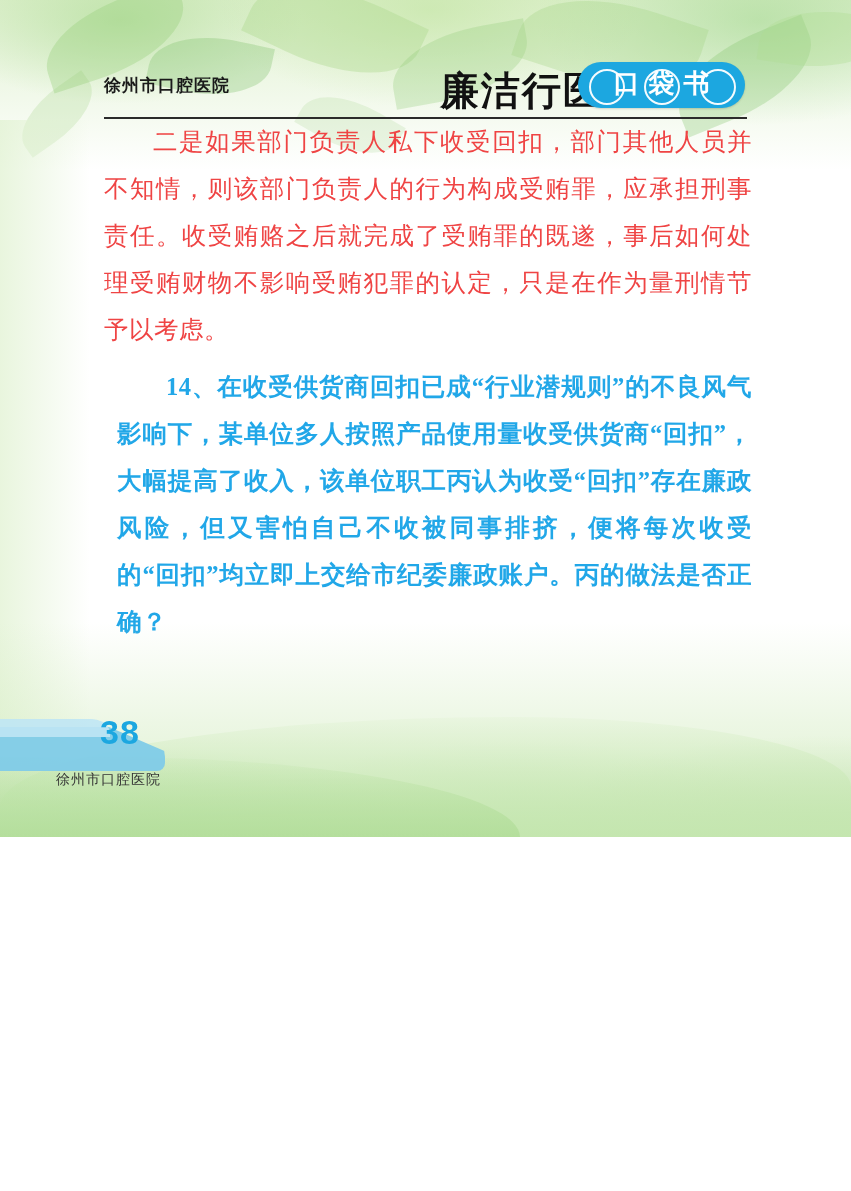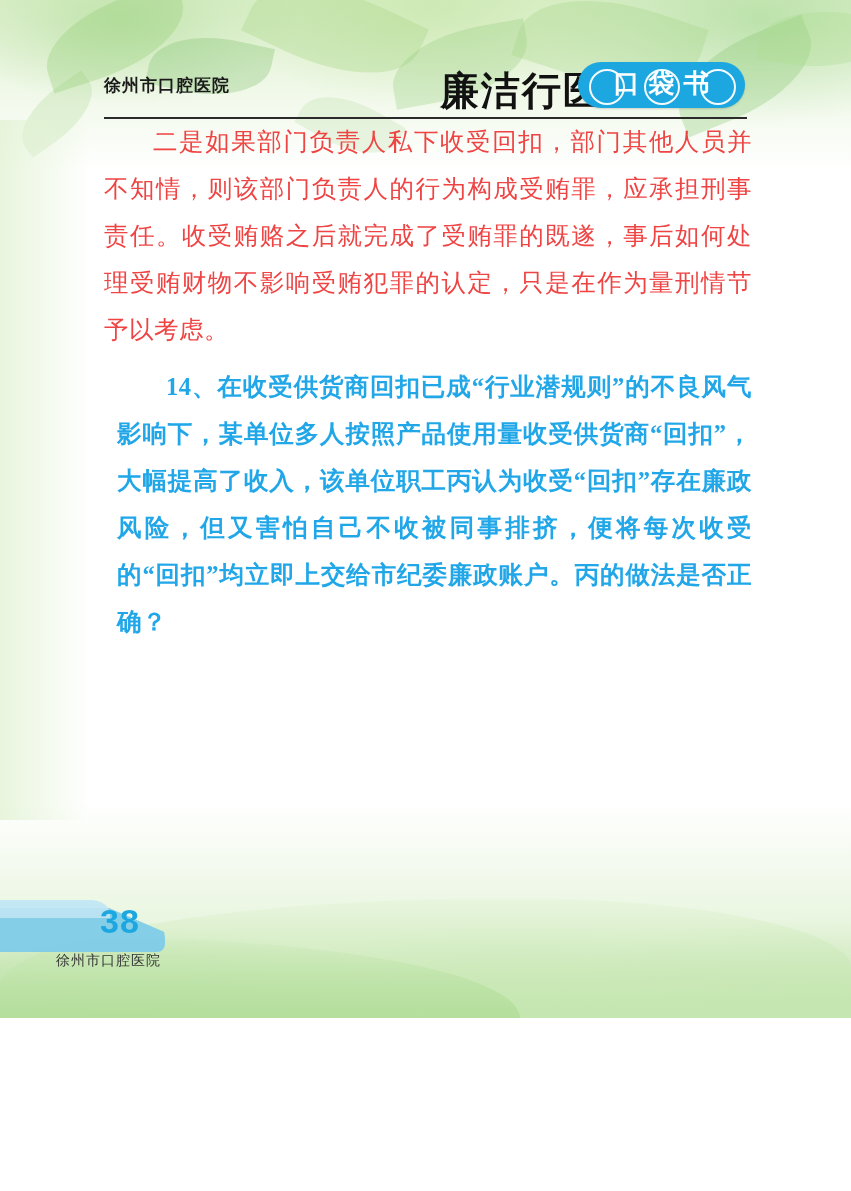--- a/index.html
+++ b/index.html
@@ -10,21 +10,21 @@
     width: 851px;
     height: 1191px;
     font-family: "Liberation Serif", serif;
     background: #ffffff;
     overflow: hidden;
   }
 
   .page {
     position: relative;
     width: 851px;
-    height: 1018px;
+    height: 837px;
     background: #ffffff;
     overflow: hidden;
   }
 
   
   .bg-top {
     position: absolute;
     top: 0; left: 0;
     width: 851px;
     height: 170px;
@@ -211,21 +211,21 @@
     top: 6px;
     width: 120px;
     height: 18px;
     background: #bfe6f4;
     border-top-right-radius: 20px 14px;
     opacity: 0.9;
   }
   .page-number {
     position: absolute;
     left: 100px;
-    top: 8px;
+    top: 0;
     font-family: "Liberation Sans", sans-serif;
     font-size: 34px;
     font-weight: bold;
     color: #1ca7e0;
     letter-spacing: 1px;
   }
   .footer-hospital {
     position: absolute;
     left: 56px;
     top: 58px;

